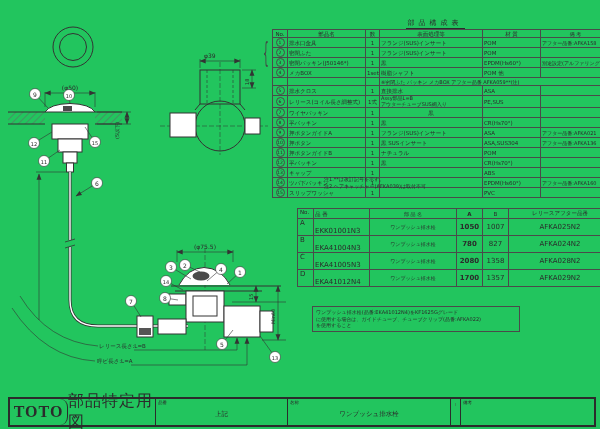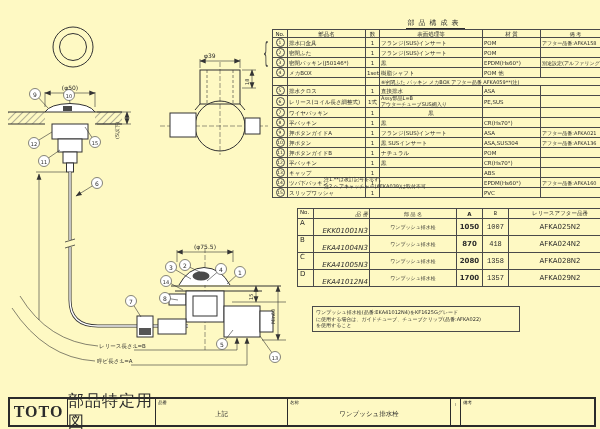--- a/index.html
+++ b/index.html
@@ -1,17 +1,17 @@
 <!DOCTYPE html>
 <html><head>
 <meta charset="utf-8">
 <style>
   html,body{margin:0;padding:0;background:#fff;}
   body{font-family:"DejaVu Sans",sans-serif;color:#2b2b2b;}
-  .sheet{position:relative;width:600px;height:429px;background:#fef9c3;overflow:hidden;}
+  .sheet{position:relative;width:600px;height:429px;background:#22c55e;overflow:hidden;}
   svg text{fill:#2b2b2b;}
   
   .pt-title{position:absolute;left:272px;top:18px;width:326px;text-align:center;font-size:7px;letter-spacing:4px;}
   .pt-title span{border-bottom:1px solid #2b2b2b;padding:0 2px 1px;}
   .brace{position:absolute;left:263px;top:38px;font-size:9px;transform:scaleY(3.1);transform-origin:top;color:#444;}
   table{border-collapse:collapse;table-layout:fixed;}
   .pt{position:absolute;left:272px;top:29px;width:326px;font-size:5.5px;line-height:6px;}
   .pt th,.pt td{border:1px solid #4a4a4a;padding:0 1px;height:7px;overflow:hidden;white-space:nowrap;font-weight:normal;vertical-align:middle;}
   .pt th{text-align:center;}
   .pt .c-no{width:12px;text-align:center;}
@@ -23,32 +23,32 @@
   .pt .two-line{white-space:pre-line;line-height:5.5px;font-size:5px;}
   .circ{display:inline-block;width:7px;height:7px;line-height:7px;border:1px solid #4a4a4a;border-radius:50%;font-size:4.5px;text-align:center;vertical-align:middle;}
   .merged-note{font-size:5px;text-align:left;padding-left:6px;}
   .footnotes{position:absolute;left:324px;top:176px;font-size:5px;line-height:7px;}
   
   .mt{position:absolute;left:297px;top:208px;width:301px;font-size:7px;}
   .mt th,.mt td{border:1px solid #4a4a4a;padding:0 1px;overflow:hidden;white-space:nowrap;font-weight:normal;text-align:center;}
   .mt th{height:9px;font-size:5.5px;}
   .mt td{height:16px;}
   .mt .m-no{width:12px;vertical-align:top;text-align:left;padding-left:2px;}
-  .mt .m-code{width:53px;vertical-align:bottom;text-align:right;font-style:italic;}
+  .mt .m-code{width:53px;vertical-align:bottom;text-align:left;}
   .mt .m-name{width:84px;font-size:5px;}
   .mt .m-a{width:23px;font-weight:bold;}
-  .mt .m-b{width:23px;font-family:Liberation Mono, monospace;}
+  .mt .m-b{width:23px;}
   .mt .m-after{width:100px;}
   
   .note-box{position:absolute;left:312px;top:306px;width:200px;border:1px solid #4a4a4a;font-size:5px;line-height:6.5px;padding:2px 3px;}
   
   .tb{position:absolute;left:8px;top:397px;width:584px;height:26px;border:2px solid #2b2b2b;display:flex;}
   .tb-cell{position:relative;border-right:1px solid #2b2b2b;height:100%;box-sizing:border-box;}
   .tb-cell:last-child{border-right:none;}
-  .tb-logo{width:58px;display:flex;align-items:center;justify-content:center;font-family:"Liberation Serif","DejaVu Serif",serif;font-weight:bold;font-size:16px;letter-spacing:1px;}
+  .tb-logo{width:58px;display:flex;align-items:center;justify-content:center;font-family:"Liberation Serif","DejaVu Serif",serif;font-weight:bold;font-size:16px;letter-spacing:1px;border-radius:8px;}
   .tb-doc{width:88px;display:flex;align-items:center;justify-content:center;font-size:16px;letter-spacing:1px;}
   .tb-code{width:132px;}
   .tb-name{width:163px;}
   .tb-narrow{width:10px;}
   .tb-rem{flex:1;}
   .tb-label{position:absolute;top:1px;left:2px;font-size:4.5px;}
   .tb-value{position:absolute;left:0;right:0;top:11px;text-align:center;font-size:6.5px;}
   .tb-marks{position:absolute;top:2px;left:2px;font-size:4px;writing-mode:vertical-rl;letter-spacing:1px;color:#444;}
 </style>
 </head>
@@ -370,22 +370,22 @@
           <td class="m-code">EKK01001N3</td>
           <td class="m-name">ワンプッシュ排水栓</td>
           <td class="m-a">1050</td>
           <td class="m-b">1007</td>
           <td class="m-after">AFKA025N2</td>
         </tr>
       <tr>
           <td class="m-no">B</td>
           <td class="m-code">EKA41004N3</td>
           <td class="m-name">ワンプッシュ排水栓</td>
-          <td class="m-a">870</td>
-          <td class="m-b">418</td>
+          <td class="m-a">780</td>
+          <td class="m-b">827</td>
           <td class="m-after">AFKA024N2</td>
         </tr>
       <tr>
           <td class="m-no">C</td>
           <td class="m-code">EKA41005N3</td>
           <td class="m-name">ワンプッシュ排水栓</td>
           <td class="m-a">2080</td>
           <td class="m-b">1358</td>
           <td class="m-after">AFKA028N2</td>
         </tr>

